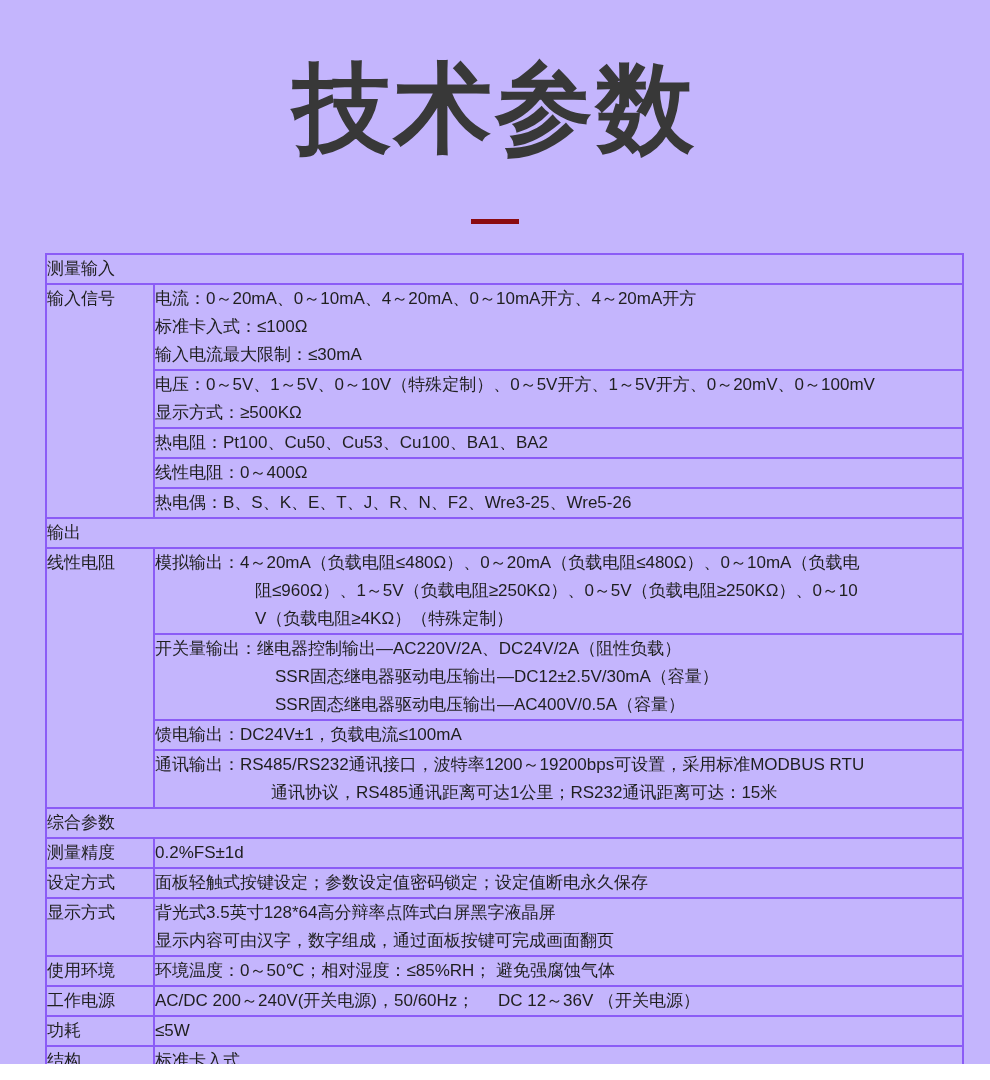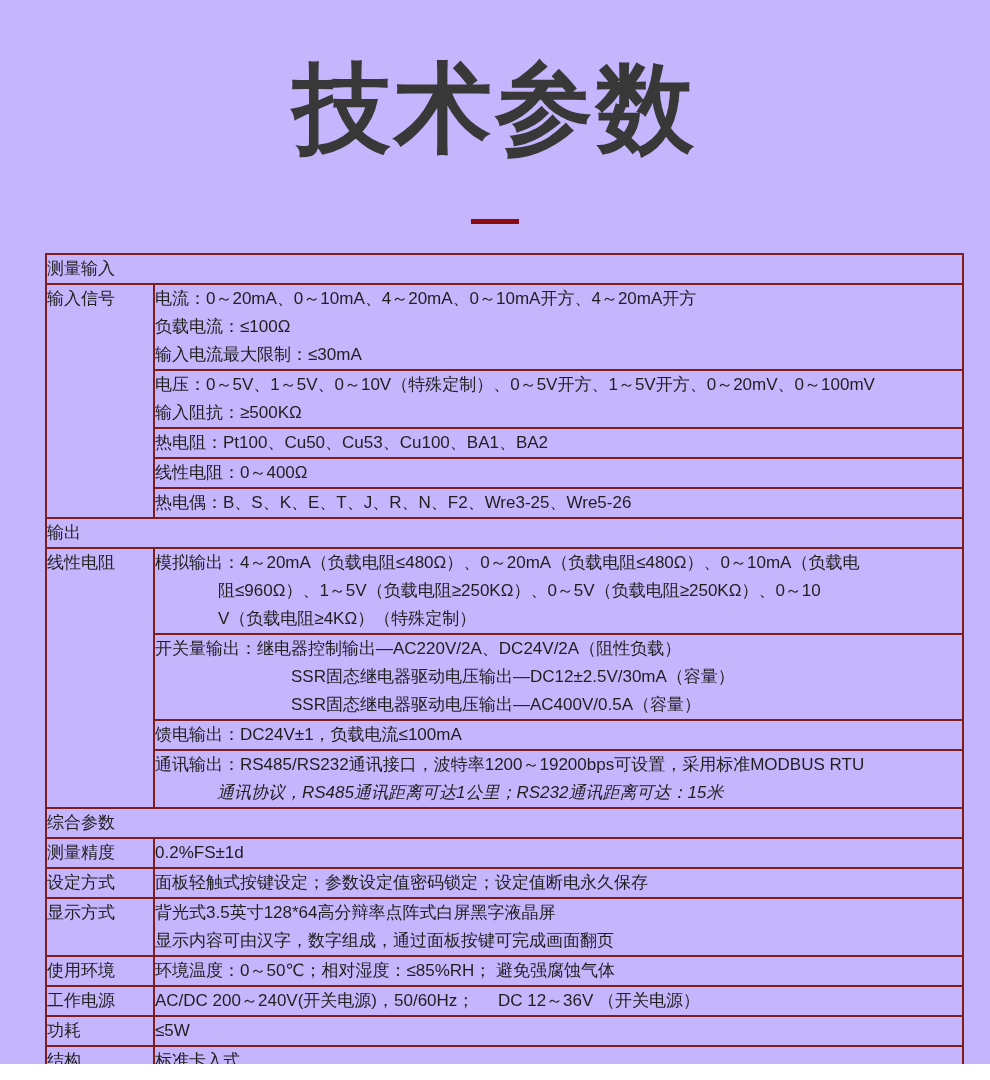--- a/index.html
+++ b/index.html
@@ -40,43 +40,43 @@
   .spec-wrap {
     margin: 29px 0 0 45px;
   }
   table.spec {
     border-collapse: collapse;
     table-layout: fixed;
     width: 919px;
     font-size: 17px;
   }
   table.spec td {
-    border: 2px solid #7f1d1d;
+    border: 2px solid #8b5cf6;
     vertical-align: top;
     overflow: hidden;
     padding: 0;
   }
   td.lbl {
     width: 108px;
     padding: 1px 4px 1px 7px;
   }
   td.sect {
     padding: 1px 4px 1px 7px;
   }
   td.val {
     padding: 1px 6px 1px 11px;
   }
   .ln {
     line-height: 28px;
     white-space: pre;
   }
   
-  .ind-a { padding-left: 63px; }  
-  .ind-b { padding-left: 120px; margin-left: 16px; }  
-  .ind-c { padding-left: 62px; font-style: italic;  }  
+  .ind-a { padding-left: 100px; }  
+  .ind-b { padding-left: 120px; }  
+  .ind-c { padding-left: 116px;  }  
 </style>
 </head>
 <body>
 
 <div class="page">
 
   <div class="title">技术参数</div>
 
   <div class="divider" style="background: rgb(139, 11, 16);"></div>
 
@@ -93,28 +93,28 @@
           <div class="ln">测量输入</div>
         </td>
       </tr>
 
       <tr>
         <td class="lbl" rowspan="5">
           <div class="ln">输入信号</div>
         </td>
         <td class="val">
           <div class="ln">电流：0～20mA、0～10mA、4～20mA、0～10mA开方、4～20mA开方</div>
-          <div class="ln">负载电流：≤100Ω</div>
+          <div class="ln">标准卡入式：≤100Ω</div>
           <div class="ln">输入电流最大限制：≤30mA</div>
         </td>
       </tr>
       <tr>
         <td class="val">
           <div class="ln">电压：0～5V、1～5V、0～10V（特殊定制）、0～5V开方、1～5V开方、0～20mV、0～100mV</div>
-          <div class="ln">输入阻抗：≥500KΩ</div>
+          <div class="ln">显示方式：≥500KΩ</div>
         </td>
       </tr>
       <tr>
         <td class="val">
           <div class="ln">热电阻：Pt100、Cu50、Cu53、Cu100、BA1、BA2</div>
         </td>
       </tr>
       <tr>
         <td class="val">
           <div class="ln">线性电阻：0～400Ω</div>

